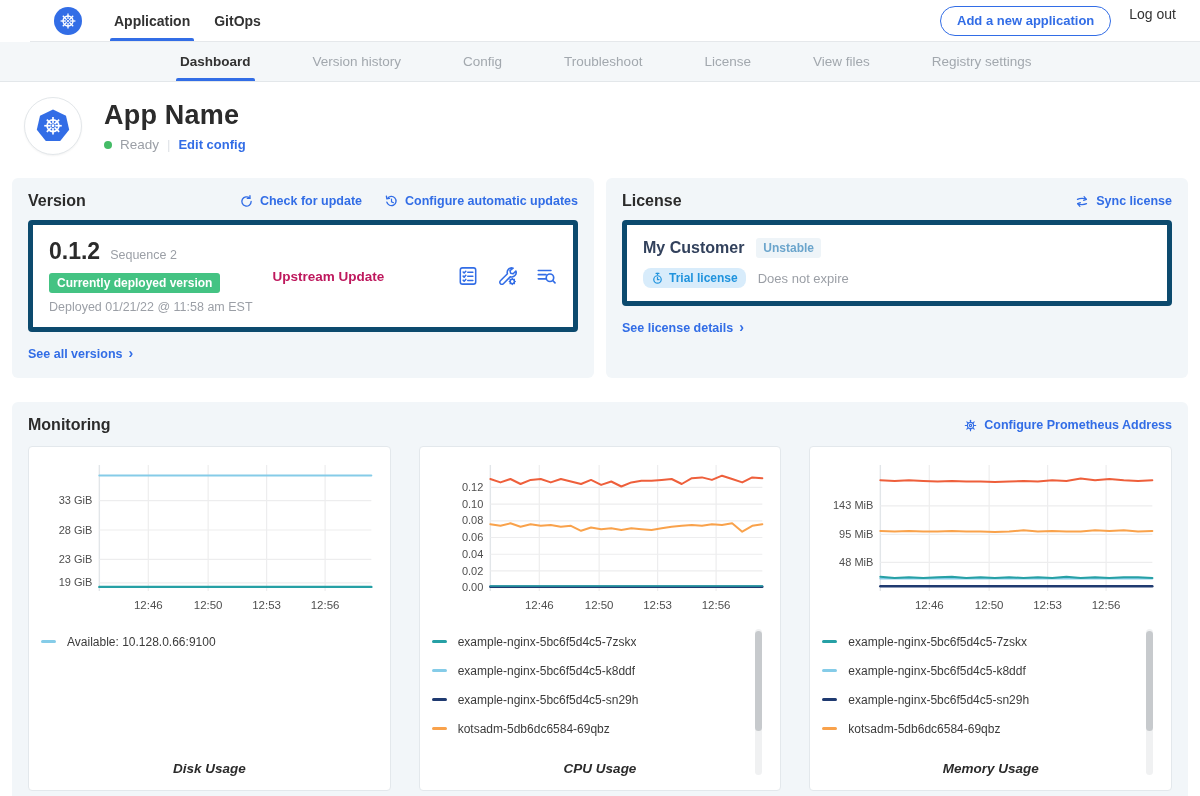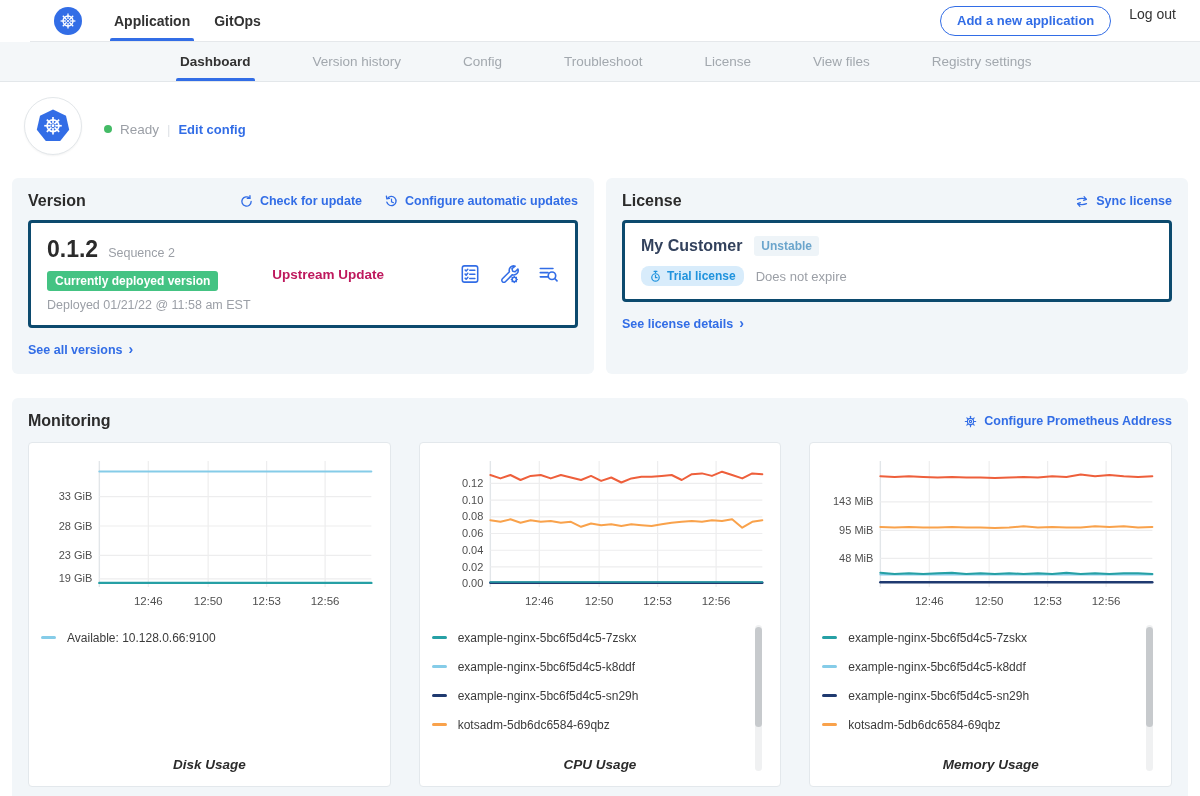--- a/index.html
+++ b/index.html
@@ -46,21 +46,21 @@
     display:inline-flex; align-items:center; gap:6px; white-space:nowrap; }
   .chev { font-size:14px; font-weight:700; position:relative; top:-1px; }
 
   
   .main { padding:0 12px; }
   .cards-row { display:flex; gap:12px; margin-top:7px; }
   .panel { background:#f2f6f9; border-radius:6px; padding:14px 16px 16px 16px; flex:1; }
   .panel-head { display:flex; align-items:center; justify-content:space-between; }
   .panel-title { font-size:16px; font-weight:700; color:#2b2b2b; }
   .panel-links { display:flex; gap:22px; }
-  .white-box { background:#fff; border:3px solid #0c4a6e; border-radius:4px;
+  .white-box { background:#fff; border:5px solid #0c4a6e; border-radius:4px;
     margin-top:10px; padding:13px 16px; }
 
   .version-box { display:flex; align-items:center; min-height:86px; }
   .version-left { width:44%; }
   .version-row1 { display:flex; align-items:baseline; gap:10px; }
   .version-number { font-size:23px; font-weight:800; color:#2b2b2b; }
   .sequence { font-size:12.5px; color:#9b9fa6; }
   .deployed-badge { display:inline-block; margin-top:8px; background:#44c383; color:#fff;
     font-size:12px; font-weight:700; padding:3px 8px; border-radius:3px; }
   .deployed-at { margin-top:7px; font-size:12.5px; color:#9b9fa6; }
@@ -148,20 +148,21 @@
           <line x1="15.7" y1="13.8" x2="20.8" y2="13.8"></line>
         <line x1="9.2" y1="9" x2="12.8" y2="12.6"></line>
           <line x1="15.2" y1="15" x2="18.8" y2="18.6"></line>
         <line x1="18.8" y1="9" x2="15.2" y2="12.6"></line>
           <line x1="12.8" y1="15" x2="9.2" y2="18.6"></line>
       </g>
       <circle cx="14" cy="13.8" r="1.1" fill="#fff"></circle>
     </svg>
   </div>
   <div class="app-head-text">
+    <div class="app-title">App Name</div>
     <div class="app-sub">
       <span class="ready-dot"></span>
       <span class="ready-text">Ready</span>
       <span class="sub-divider">|</span>
       <span class="link" style="font-size:13px">Edit config</span>
     </div>
   </div>
 </div>
 
 <div class="main">

